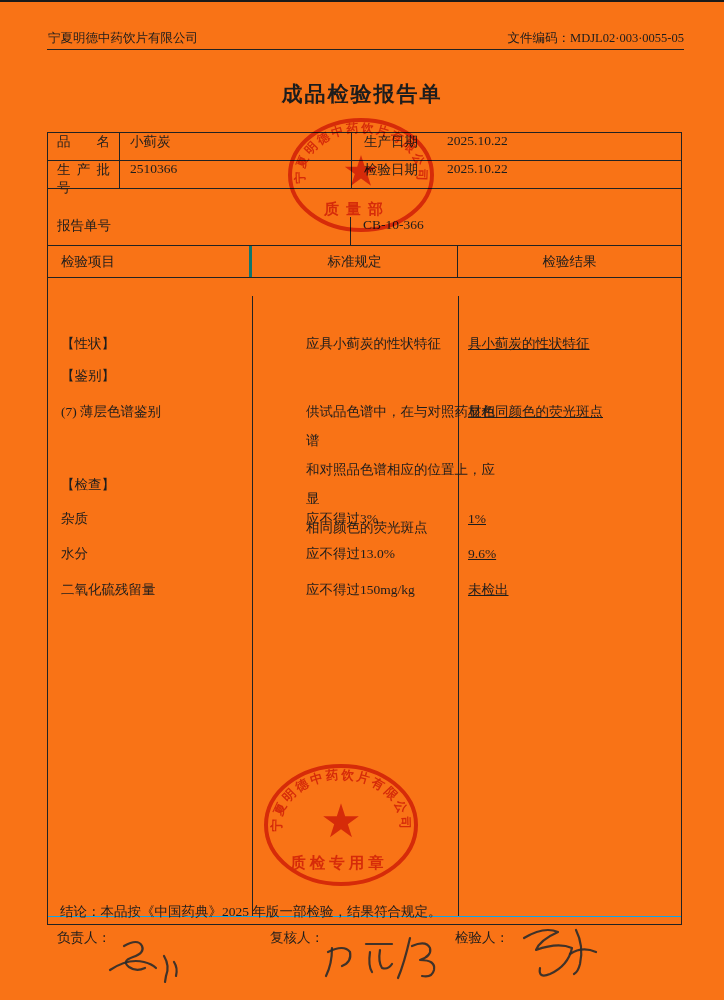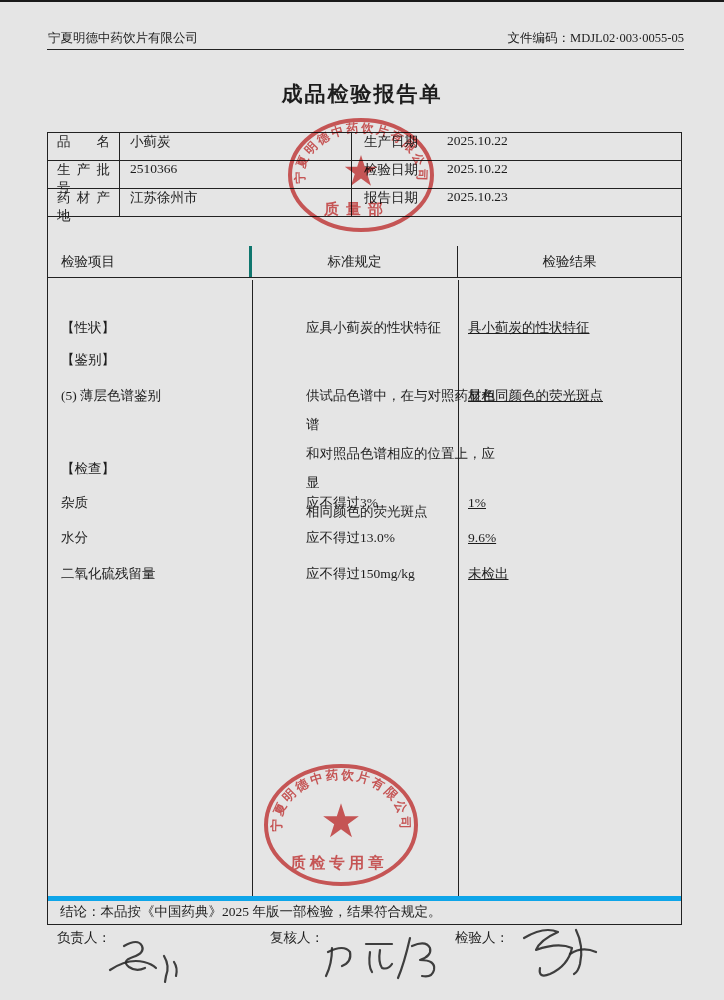--- a/index.html
+++ b/index.html
@@ -1,16 +1,16 @@
 <!DOCTYPE html>
 <html><head>
 <meta charset="utf-8">
 <style>
   html,body{margin:0;padding:0;background:#ffffff;}
-  .page{position:relative;width:724px;height:1000px;background:#e5e5e5;overflow:hidden;
+  .page{position:relative;width:724px;height:1000px;background:#f97316;overflow:hidden;
         font-family:"Liberation Serif","DejaVu Serif",serif;color:#1d1d1d;}
   .top-edge{position:absolute;top:0;left:0;right:0;height:2px;background:#1a1a1a;}
   .header{position:absolute;top:30px;left:48px;width:636px;display:flex;
           justify-content:space-between;font-size:12.5px;}
   .header-rule{position:absolute;top:49px;left:47px;width:637px;border-top:1.5px solid #222;}
   .title{position:absolute;top:80px;left:0;width:724px;text-align:center;margin:0;
          font-size:21px;font-weight:bold;letter-spacing:2px;}
 
   .tbl{position:absolute;left:47px;top:132px;width:635px;height:793px;
        border:1.5px solid #222;box-sizing:border-box;font-size:13.5px;}
@@ -23,21 +23,21 @@
   .ivalue2{left:399px;right:0;}
   .r4label{left:0;width:303px;border-right:1px solid #222;padding:0 9px;}
   .r4value{left:303px;right:0;padding-left:12px;}
 
   .chrow{position:absolute;top:113px;left:0;width:100%;height:32px;border-bottom:1px solid #222;box-sizing:border-box;}
   .chcell{position:absolute;top:0;bottom:0;display:flex;align-items:center;box-sizing:border-box;}
   .ch1{left:0;width:204px;border-right:3px solid #0f766e;padding-left:13px;}
   .ch2{left:204px;width:206px;border-right:1px solid #222;justify-content:center;}
   .ch3{left:410px;right:0;justify-content:center;}
 
-  .tbody{position:absolute;top:147px;left:0;right:0;height:621px;border-bottom:5px solid #0ea5e9;box-sizing:border-box;}
+  .tbody{position:absolute;top:163px;left:0;right:0;height:621px;border-bottom:1px solid #0ea5e9;box-sizing:border-box;}
   .bv{position:absolute;top:0;bottom:0;width:0;border-left:1px solid #222;}
   .brow{position:absolute;left:0;right:0;line-height:29px;}
   .bc1{position:absolute;left:13px;width:186px;}
   .bc2{position:absolute;left:214px;width:192px;white-space:pre-line;margin-left:44px;}
   .bc3{position:absolute;left:420px;right:6px;text-decoration:underline;}
 
   .concl{position:absolute;top:766px;left:0;right:0;bottom:0;display:flex;align-items:center;
          padding-left:12px;box-sizing:border-box;}
 
   .sign-label{position:absolute;top:929px;font-size:13.5px;}
@@ -73,50 +73,46 @@
 
     <div class="irow" style="top:28px">
       <div class="icell ilabel">
           <span class="jtext">生产批号</span>
         </div>
       <div class="icell ivalue">2510366</div>
       <div class="icell ilabel2">检验日期</div>
       <div class="icell ivalue2">2025.10.22</div>
     </div>
 
-    <div class="irow" style="top:56px">
-      <div class="icell ilabel">
-          <span class="jtext">药材产地</span>
-        </div>
-      <div class="icell ivalue">江苏徐州市</div>
-      <div class="icell ilabel2">报告日期</div>
-      <div class="icell ivalue2">2025.10.23</div>
+
+    <div class="irow" style="top:84px;height:29px">
+      <div class="icell r4label">报告单号</div>
+      <div class="icell r4value">CB-10-366</div>
     </div>
-
 
     <div class="chrow">
       <div class="chcell ch1">检验项目</div>
       <div class="chcell ch3">检验结果</div>
       <div class="chcell ch2">标准规定</div>
     </div>
 
     <div class="tbody">
       <div class="bv" style="left:204px"></div>
       <div class="bv" style="left:410px"></div>
 
       <div class="brow" style="top:33px">
         <div class="bc1">【性状】</div>
         <div class="bc2">应具小蓟炭的性状特征</div>
         <div class="bc3">具小蓟炭的性状特征</div>
       </div>
       <div class="brow" style="top:65px">
         <div class="bc1">【鉴别】</div>
       </div>
       <div class="brow" style="top:101px">
-        <div class="bc1">(5) 薄层色谱鉴别</div>
+        <div class="bc1">(7) 薄层色谱鉴别</div>
         <div class="bc2">供试品色谱中，在与对照药材色谱
 和对照品色谱相应的位置上，应显
 相同颜色的荧光斑点</div>
         <div class="bc3">显相同颜色的荧光斑点</div>
       </div>
       <div class="brow" style="top:174px">
         <div class="bc1">【检查】</div>
       </div>
       <div class="brow" style="top:208px">
         <div class="bc1">杂质</div>

